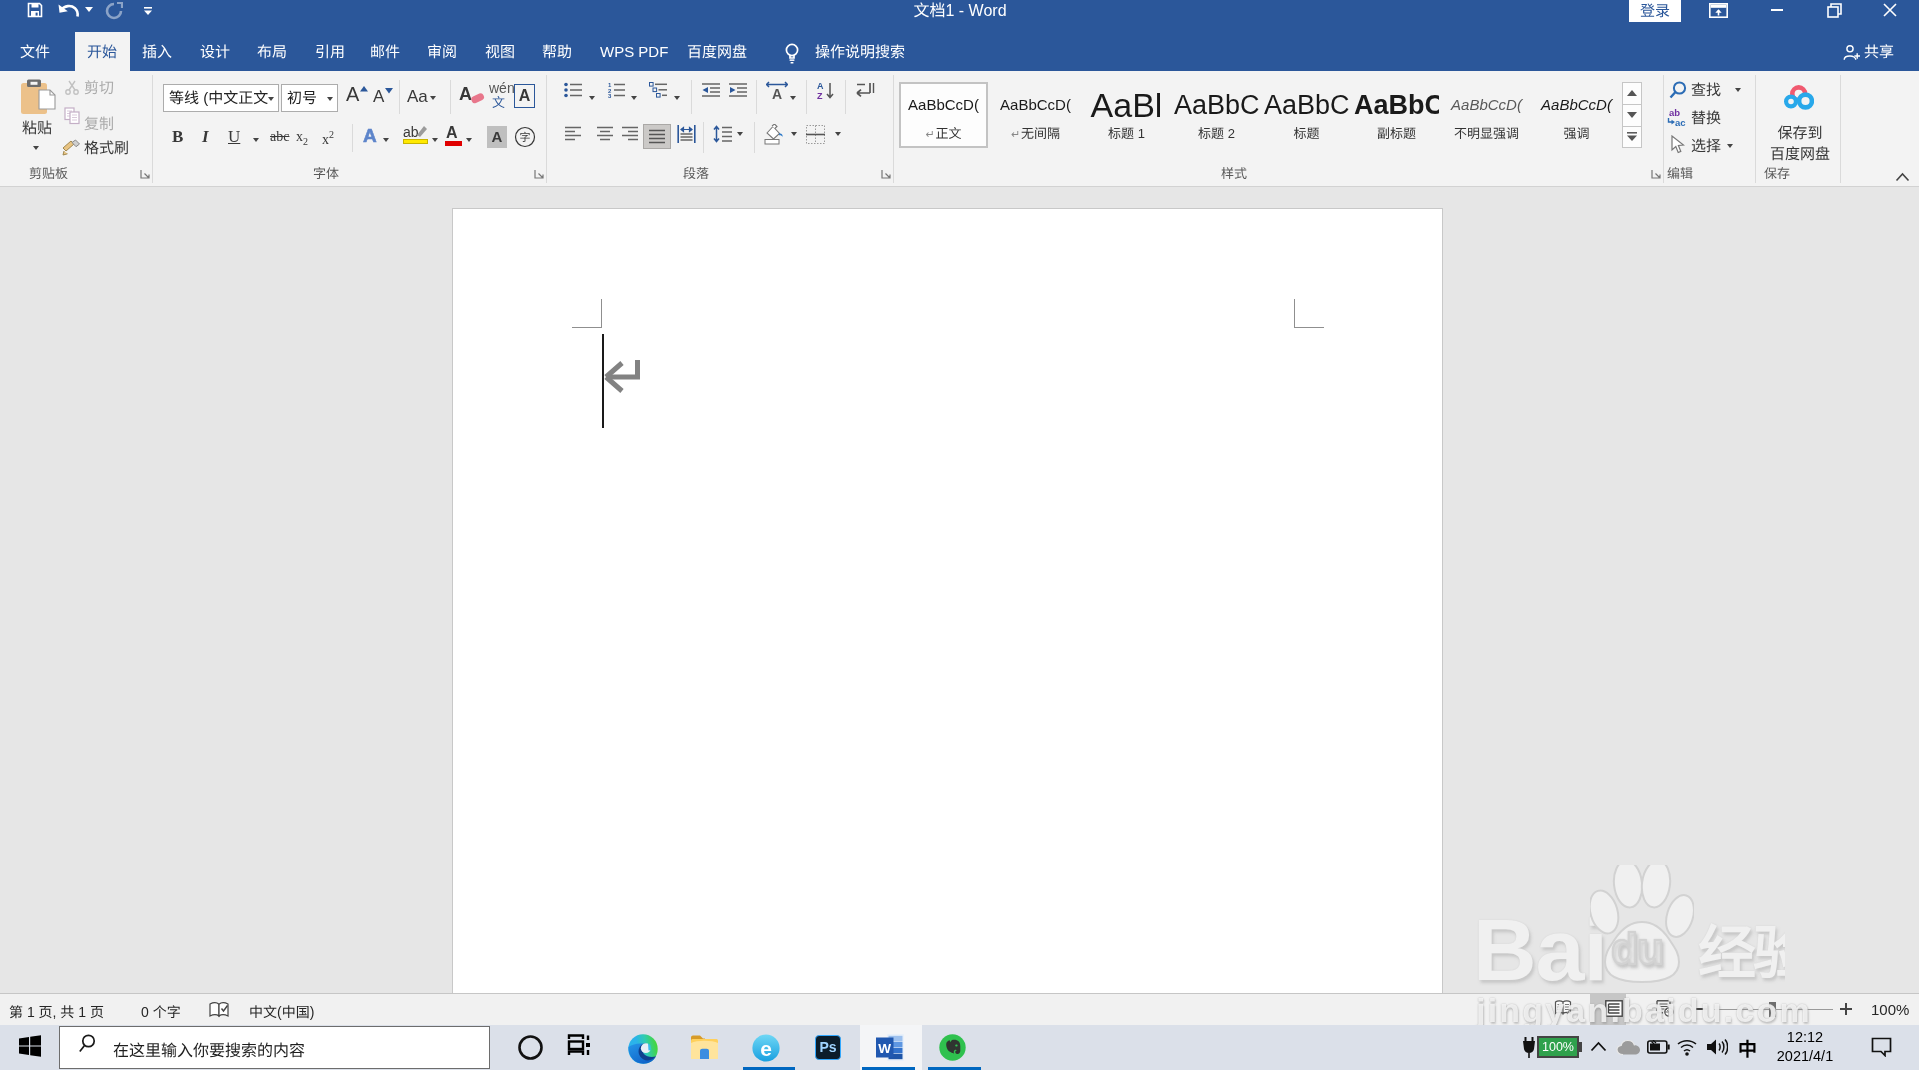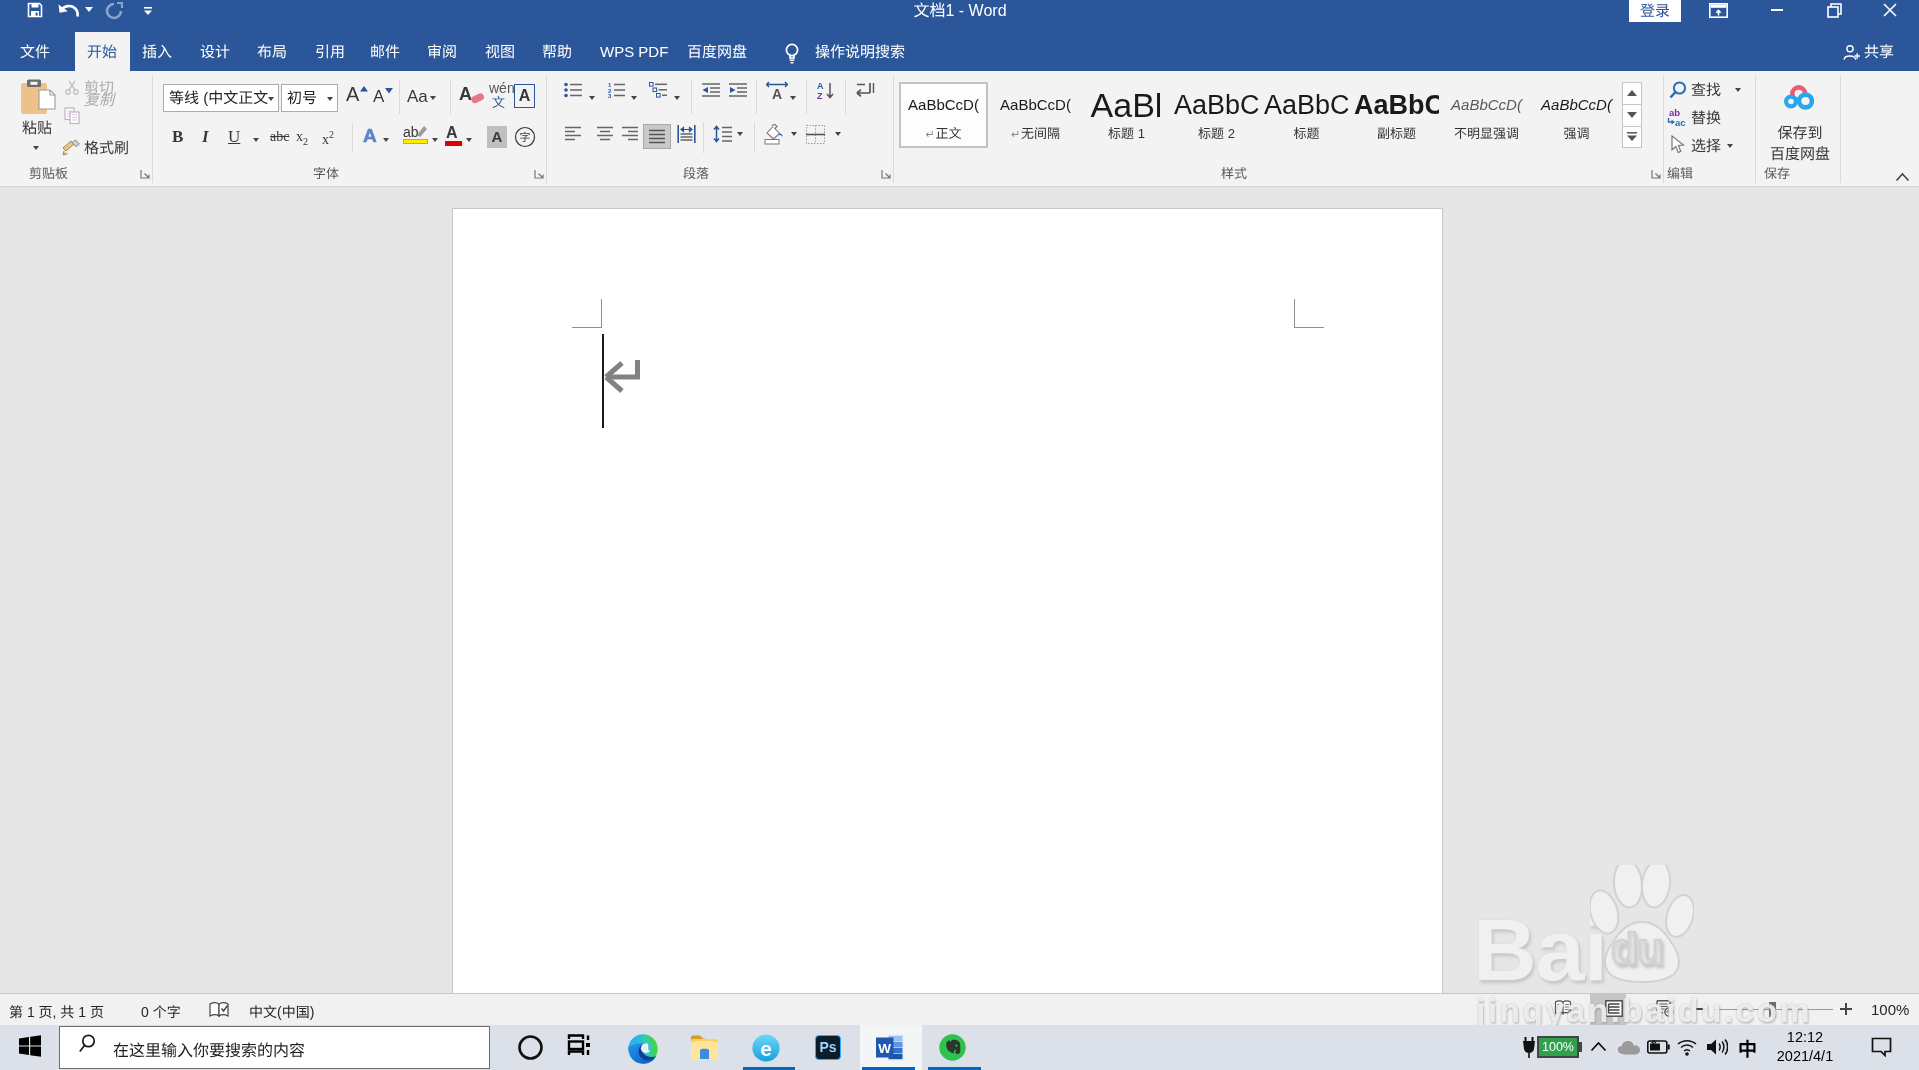--- a/index.html
+++ b/index.html
@@ -124,21 +124,21 @@
     <circle cx="4" cy="12" r="2.2" fill="none" stroke="#9a9a9a" stroke-width="1.4"></circle>
     <circle cx="12" cy="12" r="2.2" fill="none" stroke="#9a9a9a" stroke-width="1.4"></circle>
   </svg>
   <div class="rtxt gray" style="left:84px;top:8px;">剪切</div>
   <svg class="abs" style="left:64px;top:36px" width="17" height="18" viewBox="0 0 17 18">
     <rect x="1" y="1" width="9" height="11.5" fill="#fff" stroke="#c4afc6" stroke-width="1.2"></rect>
     <path d="M3 4 h5 M3 6.5 h5 M3 9 h5" stroke="#d5c3d6" stroke-width="0.9"></path>
     <rect x="6" y="5" width="9" height="11.5" fill="#fff" stroke="#c4afc6" stroke-width="1.2"></rect>
     <path d="M8 8 h5 M8 10.5 h5 M8 13 h5" stroke="#d5c3d6" stroke-width="0.9"></path>
   </svg>
-  <div class="rtxt gray" style="left:84px;top:20px;font-style:italic;">复制</div>
+  <div class="rtxt gray" style="left:84px;top:44px;">复制</div>
   <svg class="abs" style="left:62px;top:68px" width="19" height="17" viewBox="0 0 19 17">
     <path d="M1 9 l8 -7 3 3 -8 7 z" fill="#e9c482" stroke="#a08850" stroke-width="1"></path>
     <path d="M10 3.5 l3.5 -2.5 4 4 -3.5 2.7 z" fill="#cfcfcf" stroke="#8a8a8a" stroke-width="1"></path>
     <path d="M2 12 l-1 4 4.5 -1.2" fill="#e9c482" stroke="#a08850" stroke-width="1"></path>
   </svg>
   <div class="rtxt" style="left:84px;top:68px;">格式刷</div>
   <div class="glabel" style="left:29px;width:72px;">剪贴板</div>
   <svg class="launcher" style="left:139px;" viewBox="0 0 12 12">
       <path d="M2 2 L2 10 L10 10 M10 6.5 L10 10 L6.5 10 M5.5 5.5 L10 10" stroke="#777" stroke-width="1.2" fill="none"></path>
     </svg>
@@ -419,20 +419,21 @@
     <svg class="abs" style="left:113px;top:0" width="104" height="120" viewBox="0 0 104 120">
       <g fill="#f0f0f0" stroke="#d2d2d2" stroke-width="2">
         <ellipse cx="14" cy="47" rx="13.5" ry="22" transform="rotate(-16 14 47)"></ellipse>
         <ellipse cx="38" cy="19" rx="14" ry="23.5" transform="rotate(-6 38 19)"></ellipse>
         <ellipse cx="66" cy="19" rx="14" ry="23.5" transform="rotate(7 66 19)"></ellipse>
         <ellipse cx="90" cy="51" rx="13" ry="21.5" transform="rotate(17 90 51)"></ellipse>
         <path d="M52 57 C 64 57, 73 65, 79 74 C 85 83, 89 88, 89 97 C 89 110, 77 117, 52 117 C 27 117, 15 110, 15 97 C 15 88, 19 83, 25 74 C 31 65, 40 57, 52 57 z"></path>
       </g>
       <text x="21" y="99" font-size="44" font-weight="bold" fill="#ececec" stroke="#d2d2d2" stroke-width="1.8" letter-spacing="-1">du</text>
     </svg>
+    <div class="abs" style="left:221px;top:41px;font-size:58px;font-weight:bold;letter-spacing:-3px;">经验</div>
   </div>
 
   <div class="abs" style="left:1899px;top:0;width:20px;height:806px;background:#e9e9e9;border-left:1px solid #d4d4d4;box-sizing:border-box;"></div>
   <div class="abs" style="left:1899px;top:2px;width:19px;height:20px;background:#fdfdfd;border:1px solid #cdcdcd;box-sizing:border-box;"></div>
   <svg class="abs" style="left:1903px;top:8px" width="12" height="8" viewBox="0 0 12 8">
       <path d="M0 7 L6 0 L12 7 z" fill="#606060"></path>
     </svg>
   <div class="abs" style="left:1900px;top:24px;width:18px;height:420px;background:#fefefe;border:1px solid #c9c9c9;box-sizing:border-box;"></div>
   <div class="abs" style="left:1899px;top:785px;width:19px;height:20px;background:#fdfdfd;border:1px solid #cdcdcd;box-sizing:border-box;"></div>
   <svg class="abs" style="left:1903px;top:791px" width="12" height="8" viewBox="0 0 12 8">

